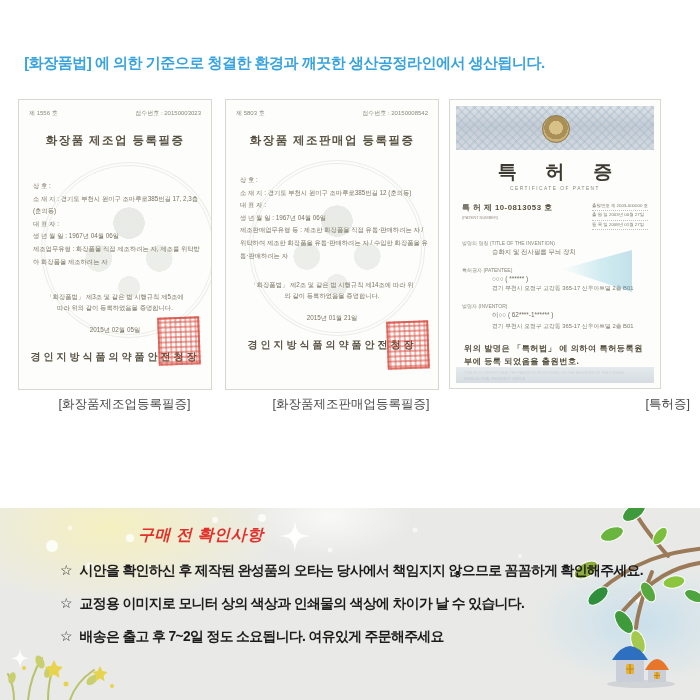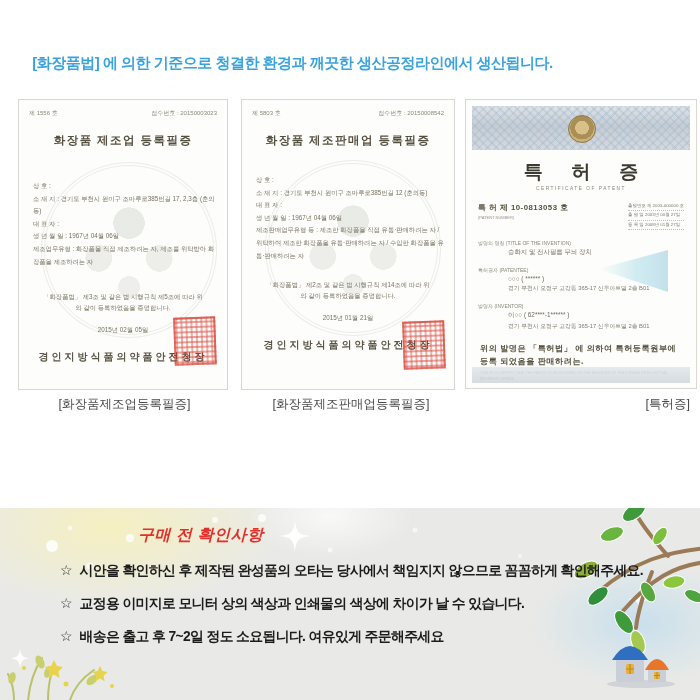--- a/index.html
+++ b/index.html
@@ -1,29 +1,29 @@
 <!DOCTYPE html>
 <html><head>
 <meta charset="utf-8">
 <style>
   html,body{margin:0;padding:0;background:#ffffff;}
   .canvas{position:relative;width:700px;height:700px;background:#ffffff;overflow:hidden;
           font-family:"Liberation Sans",sans-serif;}
 
   
   .page-header{position:absolute;top:54px;left:0;width:569px;text-align:center;
-    font-size:15px;font-weight:bold;letter-spacing:-0.5px;color:#38a3dd;margin-left:8px;}
+    font-size:15px;font-weight:bold;letter-spacing:-0.5px;color:#38a3dd;}
 
   
   .certs-row{position:absolute;top:99px;left:18px;display:flex;}
   .cert{position:relative;background:#fdfdfb;border:1px solid #d8d8d2;box-sizing:border-box;
         overflow:hidden;color:#6f6f63;filter:blur(0.25px);}
-  .cert.c1{width:210px;height:291px;margin-right:13px;}
+  .cert.c1{width:194px;height:291px;margin-right:13px;}
   .cert.c2{width:214px;height:291px;margin-right:10px;}
-  .cert.c3{width:232px;height:290px;filter:none;color:#5d5d55;}
+  .cert.c3{width:212px;height:290px;filter:none;color:#5d5d55;}
 
   .cert-head{display:flex;justify-content:space-between;padding:9px 10px 0 10px;
              font-size:6px;color:#8a8a7c;}
   .cert-title{margin-top:15px;text-align:center;font-family:"Liberation Serif",serif;
               font-weight:bold;font-size:11.5px;letter-spacing:1.5px;color:#55503f;}
   .cert-fields{margin:32px 10px 0 14px;font-size:6.3px;line-height:2.0;color:#77715f;}
   .c2 .cert-fields{margin-top:26px;}
   .cert-statement{margin:24px 24px 0 24px;text-align:center;font-size:6.3px;line-height:1.7;color:#77715f;}
   .c2 .cert-statement{margin-top:18px;}
   .cert-date{margin-top:12px;text-align:center;font-size:6.3px;color:#77715f;}
@@ -171,21 +171,21 @@
         </div>
       </div>
       <div class="patent-label">발명의 명칭 (TITLE OF THE INVENTION)</div>
       <div class="patent-value">승화지 및 전사필름 무늬 장치</div>
       <div class="patent-label">특허권자 (PATENTEE)</div>
       <div class="patent-value">○○○  ( ****** )</div>
       <div class="patent-addr">경기 부천시 오정구 고강동 365-17 신우아트빌 2층 B01</div>
       <div class="patent-label">발명자 (INVENTOR)</div>
       <div class="patent-value">이○○  ( 62****-1****** )</div>
       <div class="patent-addr">경기 부천시 오정구 고강동 365-17 신우아트빌 2층 B01</div>
-      <div class="patent-statement">위의 발명은 「특허법」 에 의하여 특허등록원부에 등록 되었음을 판매하려는.</div>
+      <div class="patent-statement">위의 발명은 「특허법」 에 의하여 특허등록원부에 등록 되었음을 출원번호.</div>
       <div class="patent-statement-en">THIS IS TO CERTIFY THAT THE PATENT IS REGISTERED ON THE REGISTER OF THE KOREAN INTELLECTUAL PROPERTY OFFICE.</div>
 
       <div class="patent-wm"></div>
       <div class="patent-foot"></div>
     </div>
   </div>
 
   <div class="captions-row">
     <div class="caption k1">[화장품제조업등록필증]</div>
     <div class="caption k2">[화장품제조판매업등록필증]</div>

